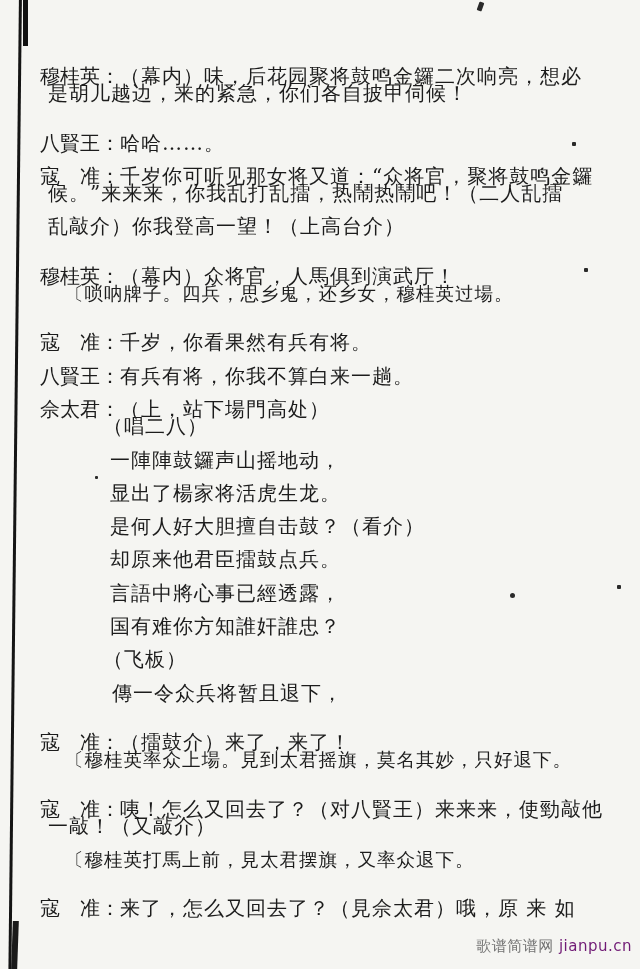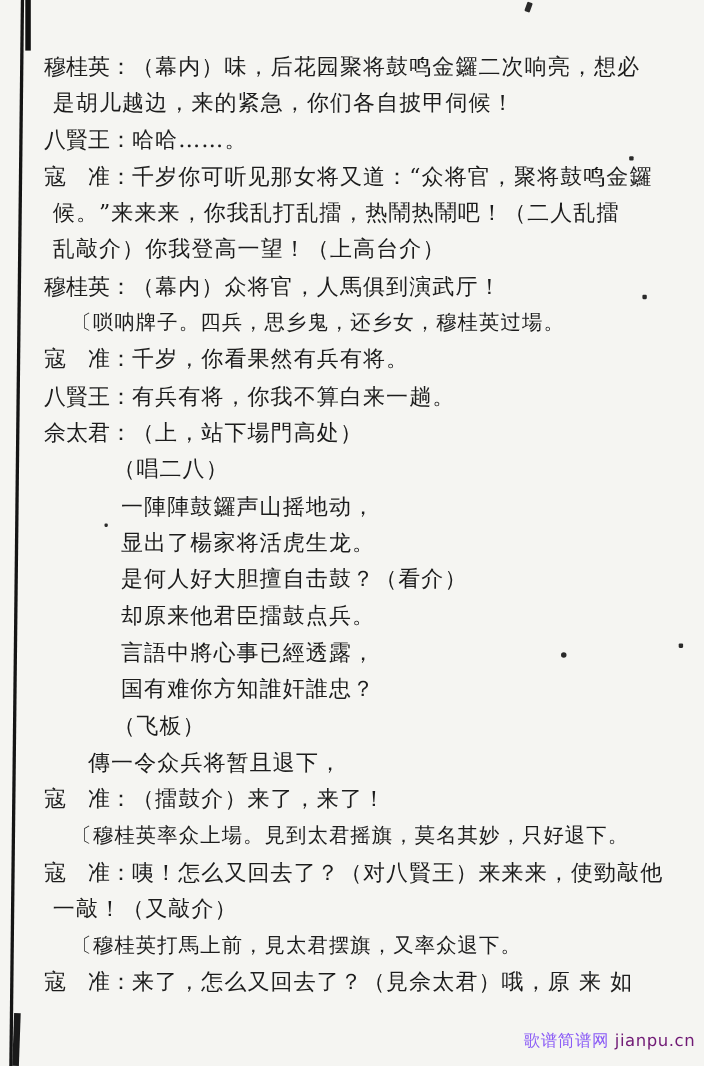--- a/index.html
+++ b/index.html
@@ -48,44 +48,45 @@
     white-space:nowrap;
     font-size:20px;
     letter-spacing:1px;
     padding-left:40px;
     font-weight:500;
   }
   .line .speaker{
     display:inline-block;
     width:80px;
     letter-spacing:0;
+    margin-top:16px;
   }
   .line.cont   {padding-left:48px;}
   .line.stage  {padding-left:65px;font-size:18.5px;}
   .line.direction{padding-left:103px;}
   .line.verse  {padding-left:110px;}
-  .line.verse2 {padding-left:80px;}
+  .line.verse2 {padding-left:112px;}
   
   .speck{position:absolute;background:#2a2a2a;border-radius:1px;}
   .speck.s1{left:478px;top:2px;width:5px;height:9px;transform:rotate(20deg);}
   .speck.s2{left:572px;top:142px;width:4px;height:4px;}
   .speck.s3{left:510px;top:593px;width:5px;height:5px;border-radius:50%;}
   .speck.s4{left:617px;top:585px;width:4px;height:4px;}
   .speck.s5{left:95px;top:476px;width:3px;height:3px;}
   .speck.s6{left:584px;top:268px;width:4px;height:4px;}
   
   .watermark{
     position:absolute;
     right:8px;bottom:13px;
     font-size:15px;
     letter-spacing:0.5px;
     font-family:"DejaVu Sans","Liberation Sans",sans-serif;
     white-space:nowrap;
   }
-  .watermark .wm-name{color:#8b5cf6;}
+  .watermark .wm-name{color:#737373;}
   .watermark .wm-url{color:#701a75;}
 </style>
 </head>
 <body>
 
 <div id="scan-page">
 
   <div class="binding-line"></div>
   <div class="binding-top"></div>
   <div class="binding-blob"></div>

